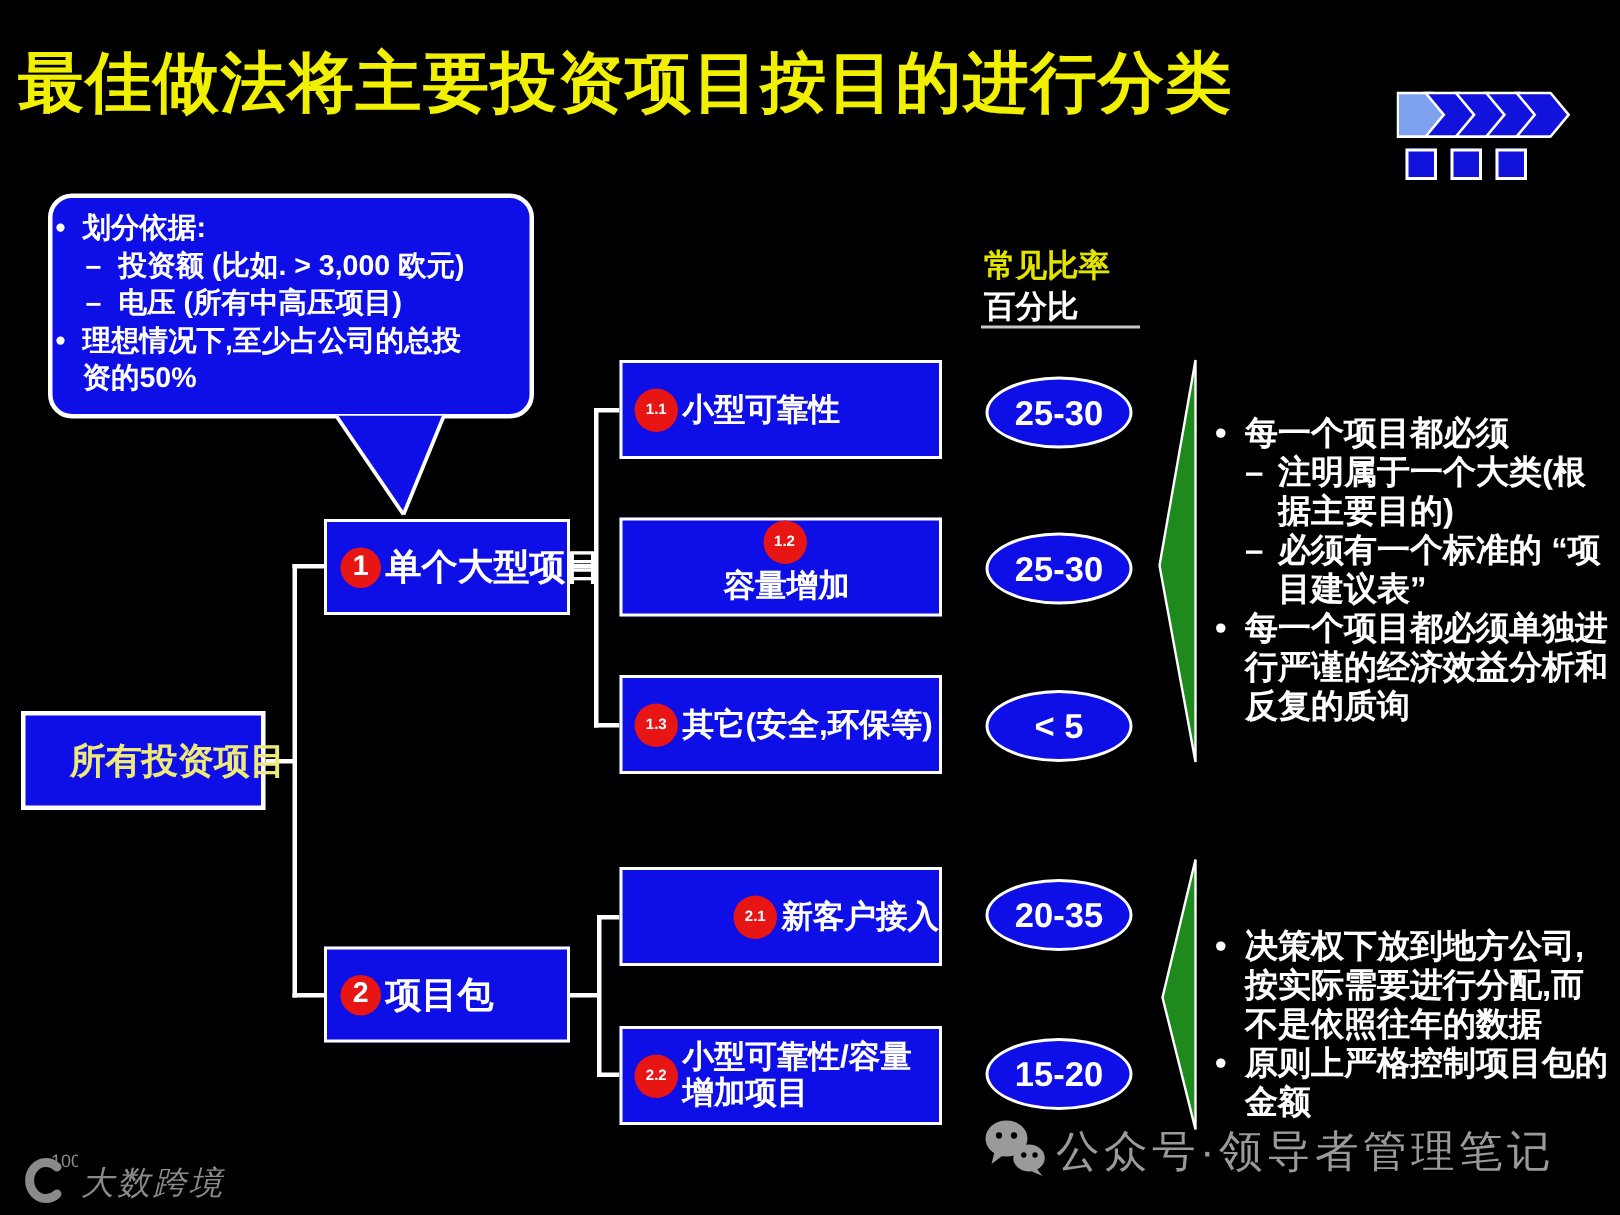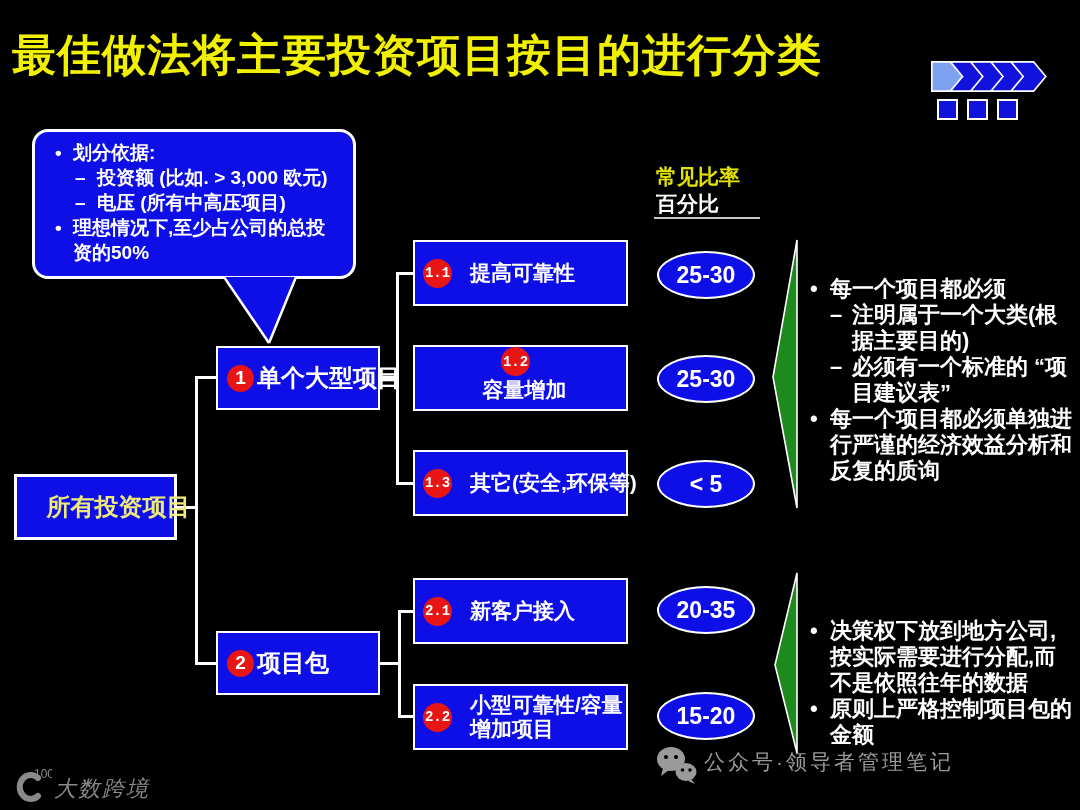--- a/index.html
+++ b/index.html
@@ -14,21 +14,21 @@
     position:absolute; left:12px; top:26px;
     font-size:44px; font-weight:bold; color:#F0F000;
     letter-spacing:1px; white-space:nowrap;text-align:right;
   }
   
   .deco { position:absolute; }
   
   .callout {
     position:absolute; left:32px; top:129px; width:324px; height:150px;
     background:#0E0EE6; border:3px solid #fff; border-radius:16px;
-    padding:8px 8px 6px 20px; color:#fff; font-weight:bold;
+    padding:8px 8px 6px 2px; color:#fff; font-weight:bold;
     font-size:19px; line-height:25px;
   }
   .callout .mk { display:inline-block; }
   .co-i0 .mk { width:18px; }
   .co-i1 { padding-left:20px; } .co-i1 .mk { width:22px; }
   .co-i0c { padding-left:18px; }
   .callout-tail { position:absolute; left:218px; top:277px; }
   
   .ratio-title { position:absolute; left:656px; top:163px; font-size:21px; font-weight:bold; color:#E3E300; }
   .ratio-subtitle { position:absolute; left:656px; top:190px; font-size:21px; font-weight:bold; color:#fff; }
@@ -47,40 +47,40 @@
   .nodebox .node-label { font-size:24px; font-weight:bold; white-space:nowrap; }
   .leafbox { left:413px; width:215px; height:66px; padding-left:8px; }
   .leaf-label { font-size:21px; font-weight:bold; white-space:nowrap; }
   .leafbox.wrap .leaf-label { white-space:normal; width:178px; line-height:1.15; }
   .badge {
     background:#E81515; color:#fff; border-radius:50%;
     display:flex; align-items:center; justify-content:center;
     flex:0 0 auto; font-weight:bold;
   }
   .badge-lg { width:27px; height:27px; font-size:19px; margin-right:3px; }
-  .badge-sm { width:29px; height:29px; font-size:14px; margin-right:18px;font-family:Liberation Mono, monospace; }
+  .badge-sm { width:29px; height:29px; font-size:10px; margin-right:3px; }
   
   .ratio-ellipse {
     position:absolute; left:657px; width:98px; height:48px;
     background:#0E0EE6; border:2px solid #fff; border-radius:50%;
     display:flex; align-items:center; justify-content:center;
     color:#fff; font-size:23px; font-weight:bold;
   }
   
   .notes { position:absolute; color:#fff; font-size:22px; font-weight:bold; line-height:26px; }
   .notes .mk { display:inline-block; }
   .n-i0 .mk { width:20px; }
   .n-i0c { padding-left:20px; }
   .n-i1 { padding-left:20px; } .n-i1 .mk { width:22px; }
   .n-i1c { padding-left:42px; }
   #notes-top { left:810px; top:276px; width:268px; }
   #notes-bottom { left:810px; top:618px; width:268px; }
   
   .watermark-text { position:absolute; left:54px; top:774px; color:#8A8A8A; font-size:22px; letter-spacing:2px;font-style:italic; }
-  .wechat-label { position:absolute; left:704px; top:748px; color:#9A9A9A; font-size:21px; letter-spacing:3px; white-space:nowrap; }
+  .wechat-label { position:absolute; left:704px; top:748px; color:#9A9A9A; font-size:29px; letter-spacing:3px; white-space:nowrap; }
   .page-number { position:absolute; left:1018px; top:784px; color:#fff; font-size:21px;margin-top:24px; }
 </style>
 </head>
 <body>
 
 <div id="slide">
 
   <div class="slide-title">最佳做法将主要投资项目按目的进行分类</div>
 
   <svg class="deco" style="left:931px; top:61px;" width="118" height="31" viewBox="0 0 146 34" preserveAspectRatio="none">
@@ -136,31 +136,31 @@
     <span class="badge badge-lg">1</span>
     <span class="node-label">单个大型项目</span>
   </div>
   <div class="bluebox nodebox" style="top:631px;">
     <span class="badge badge-lg">2</span>
     <span class="node-label">项目包</span>
   </div>
 
   <div class="bluebox leafbox" style="top:240px;">
     <span class="badge badge-sm">1.1</span>
-    <span class="leaf-label">提高可靠性</span>
+    <span class="leaf-label">小型可靠性</span>
   </div>
   <div class="bluebox leafbox" style="top:345px;flex-direction:column;">
     <span class="badge badge-sm">1.2</span>
     <span class="leaf-label">容量增加</span>
   </div>
   <div class="bluebox leafbox" style="top:450px;">
     <span class="badge badge-sm">1.3</span>
     <span class="leaf-label">其它(安全,环保等)</span>
   </div>
-  <div class="bluebox leafbox" style="top:578px;">
+  <div class="bluebox leafbox" style="top:578px;justify-content:flex-end;">
     <span class="badge badge-sm">2.1</span>
     <span class="leaf-label">新客户接入</span>
   </div>
   <div class="bluebox leafbox wrap" style="top:684px;">
     <span class="badge badge-sm">2.2</span>
     <span class="leaf-label">小型可靠性/容量增加项目</span>
   </div>
 
   <div class="ratio-ellipse" style="top:251px;">
       <span>25-30</span>

